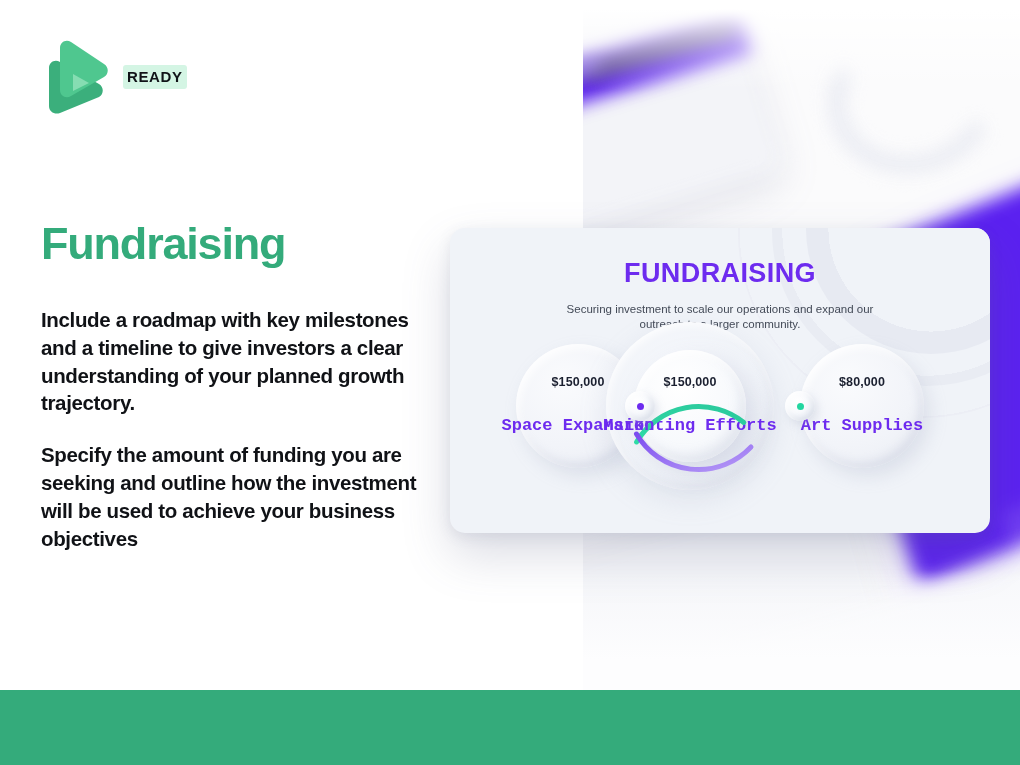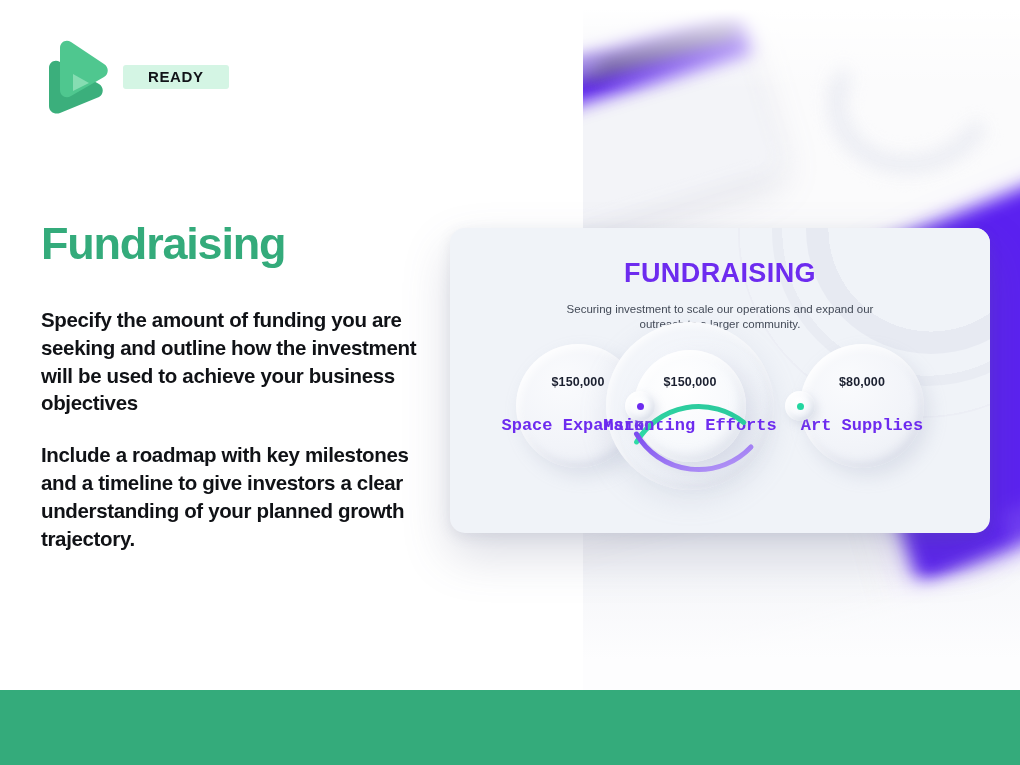--- a/index.html
+++ b/index.html
@@ -76,21 +76,21 @@
     position:absolute; left:0; bottom:0; width:437px; height:120px;
     background:linear-gradient(to top,#fdfdfe 25%, rgba(255,255,255,0) 100%);
   }
 
   
   .logo-wrap { position:absolute; left:41px; top:38px; display:flex; align-items:center; gap:14px; }
   .logo-mark { width:68px; height:78px; position:relative; flex:none; }
   .badge-ready {
     display:inline-block; background:#D4F5E4; color:#111318;
     font-size:15px; font-weight:700; letter-spacing:.6px;
-    padding:3px 25px 4px; border-radius:3px;
+    padding:3px 4px 4px; border-radius:3px;
   }
   .brand-name {
     font-size:26.5px; font-weight:800; color:#0d0f14; letter-spacing:-.9px;
     margin-top:3px; line-height:1.05;
   }
 
   .headline {
     position:absolute; left:41px; top:218px;
     font-size:45px; font-weight:800; color:#34AB7B; letter-spacing:-1.2px;
   }
@@ -224,22 +224,22 @@
       </svg>
     </div>
     <div>
       <span class="badge-ready">READY</span>
     </div>
   </div>
 
   <div class="headline">Fundraising</div>
 
   <div class="body-copy">
+    <p>Include a roadmap with key milestones and a timeline to give investors a clear understanding of your planned growth trajectory.</p>
     <p>Specify the amount of funding you are seeking and outline how the investment will be used to achieve your business objectives</p>
-    <p>Include a roadmap with key milestones and a timeline to give investors a clear understanding of your planned growth trajectory.</p>
   </div>
 
   <div class="fg-card">
     <div class="card-arc card-arc-3"></div>
     <div class="card-arc card-arc-2"></div>
     <div class="card-arc card-arc-1"></div>
 
     <div class="card-title">FUNDRAISING</div>
     <div class="card-sub">Securing investment to scale our operations and expand our outreach to a larger community.</div>
 

